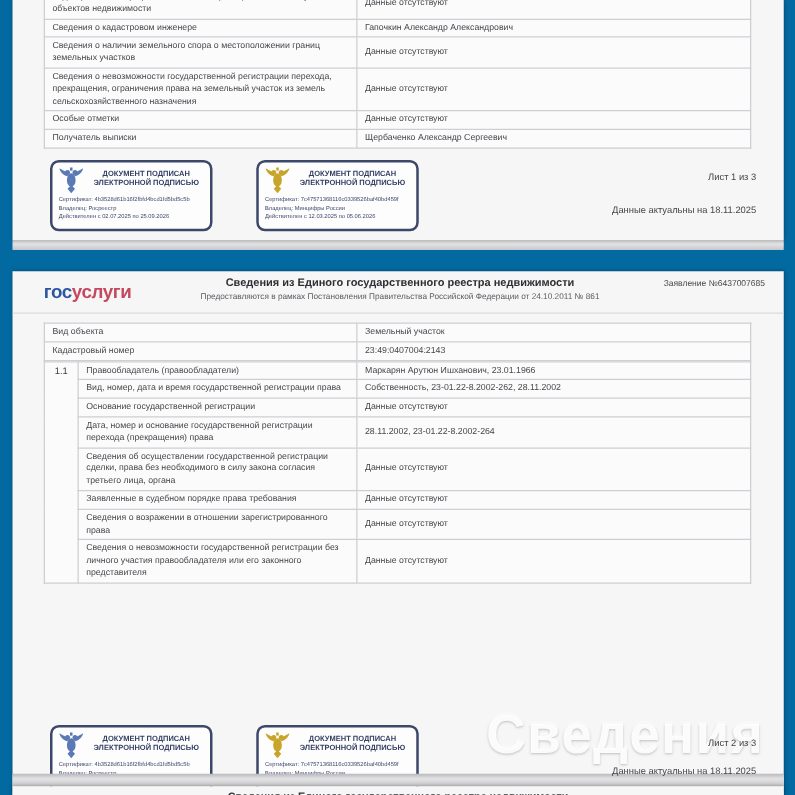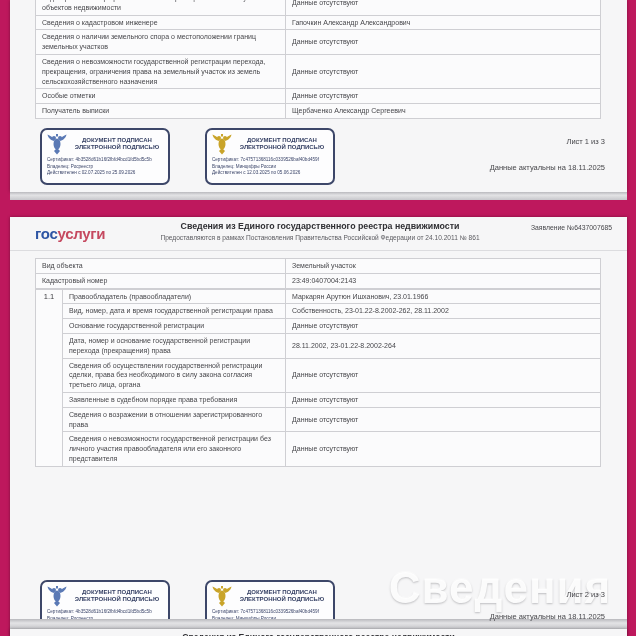--- a/index.html
+++ b/index.html
@@ -1,19 +1,19 @@
 <!DOCTYPE html>
 <html><head>
 <meta charset="utf-8">
 <style>
   * { margin:0; padding:0; box-sizing:border-box; }
   html,body { width:636px; height:636px; }
   body { font-family:"Liberation Sans", sans-serif; background:#161616; position:relative; overflow:hidden; }
 
-  .screen { position:absolute; left:0; top:0; width:636px; height:636px; background:#be185d; }
+  .screen { position:absolute; left:0; top:0; width:636px; height:636px; background:#0369a1; }
   .page { position:absolute; left:10px; width:617px; background:#f6f6f7; overflow:hidden; box-shadow:0 0 3px rgba(0,0,0,.35); }
   .page1 { top:0; height:192px; }
   .divider { position:absolute; left:10px; width:617px; background:linear-gradient(#b9b9bd, #e3e3e5 40%, #c7c7cb); }
   .divider1 { top:192px; height:8px; }
   .page2 { top:217px; height:461px; }
   .divider2 { top:619px; height:10px; }
   .page3 { top:629px; height:7px; }
 
   
   table.doc { border-collapse:collapse; width:566px; margin-left:25px; table-layout:fixed; }

